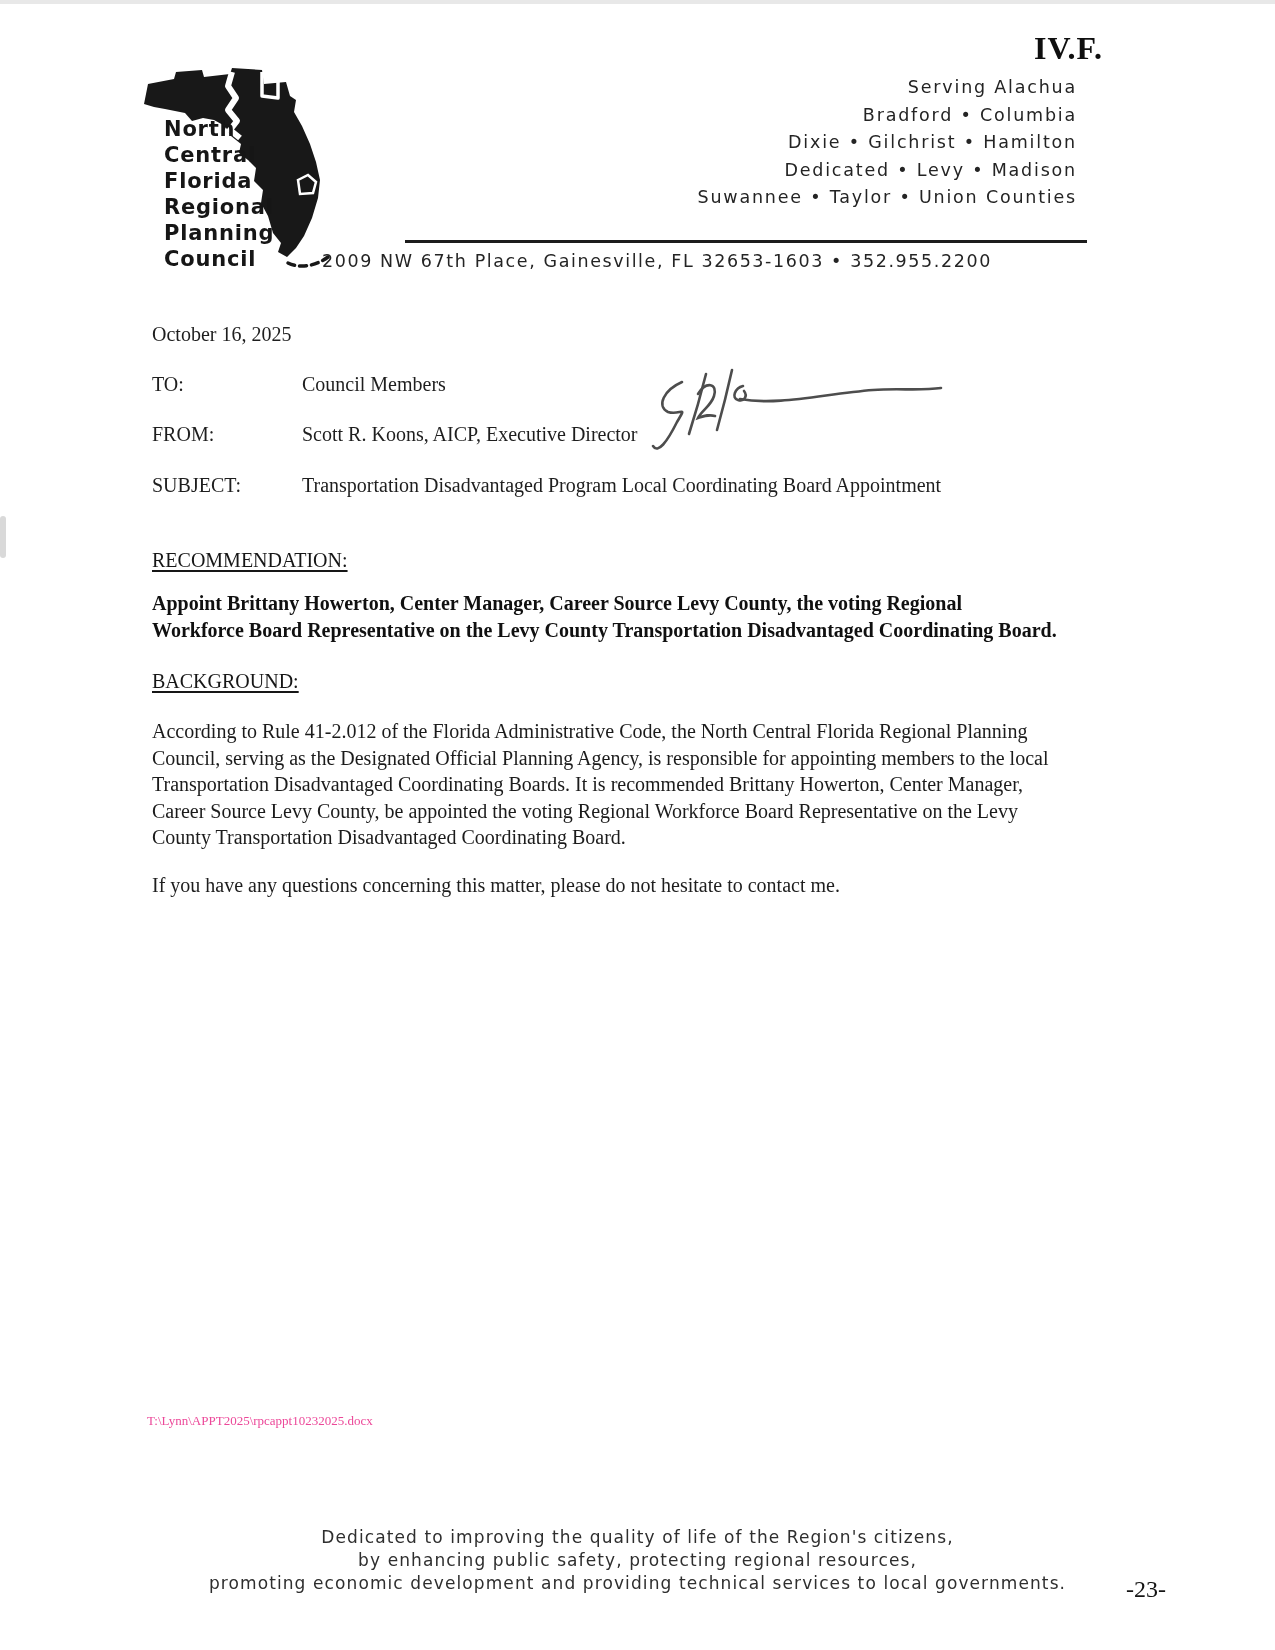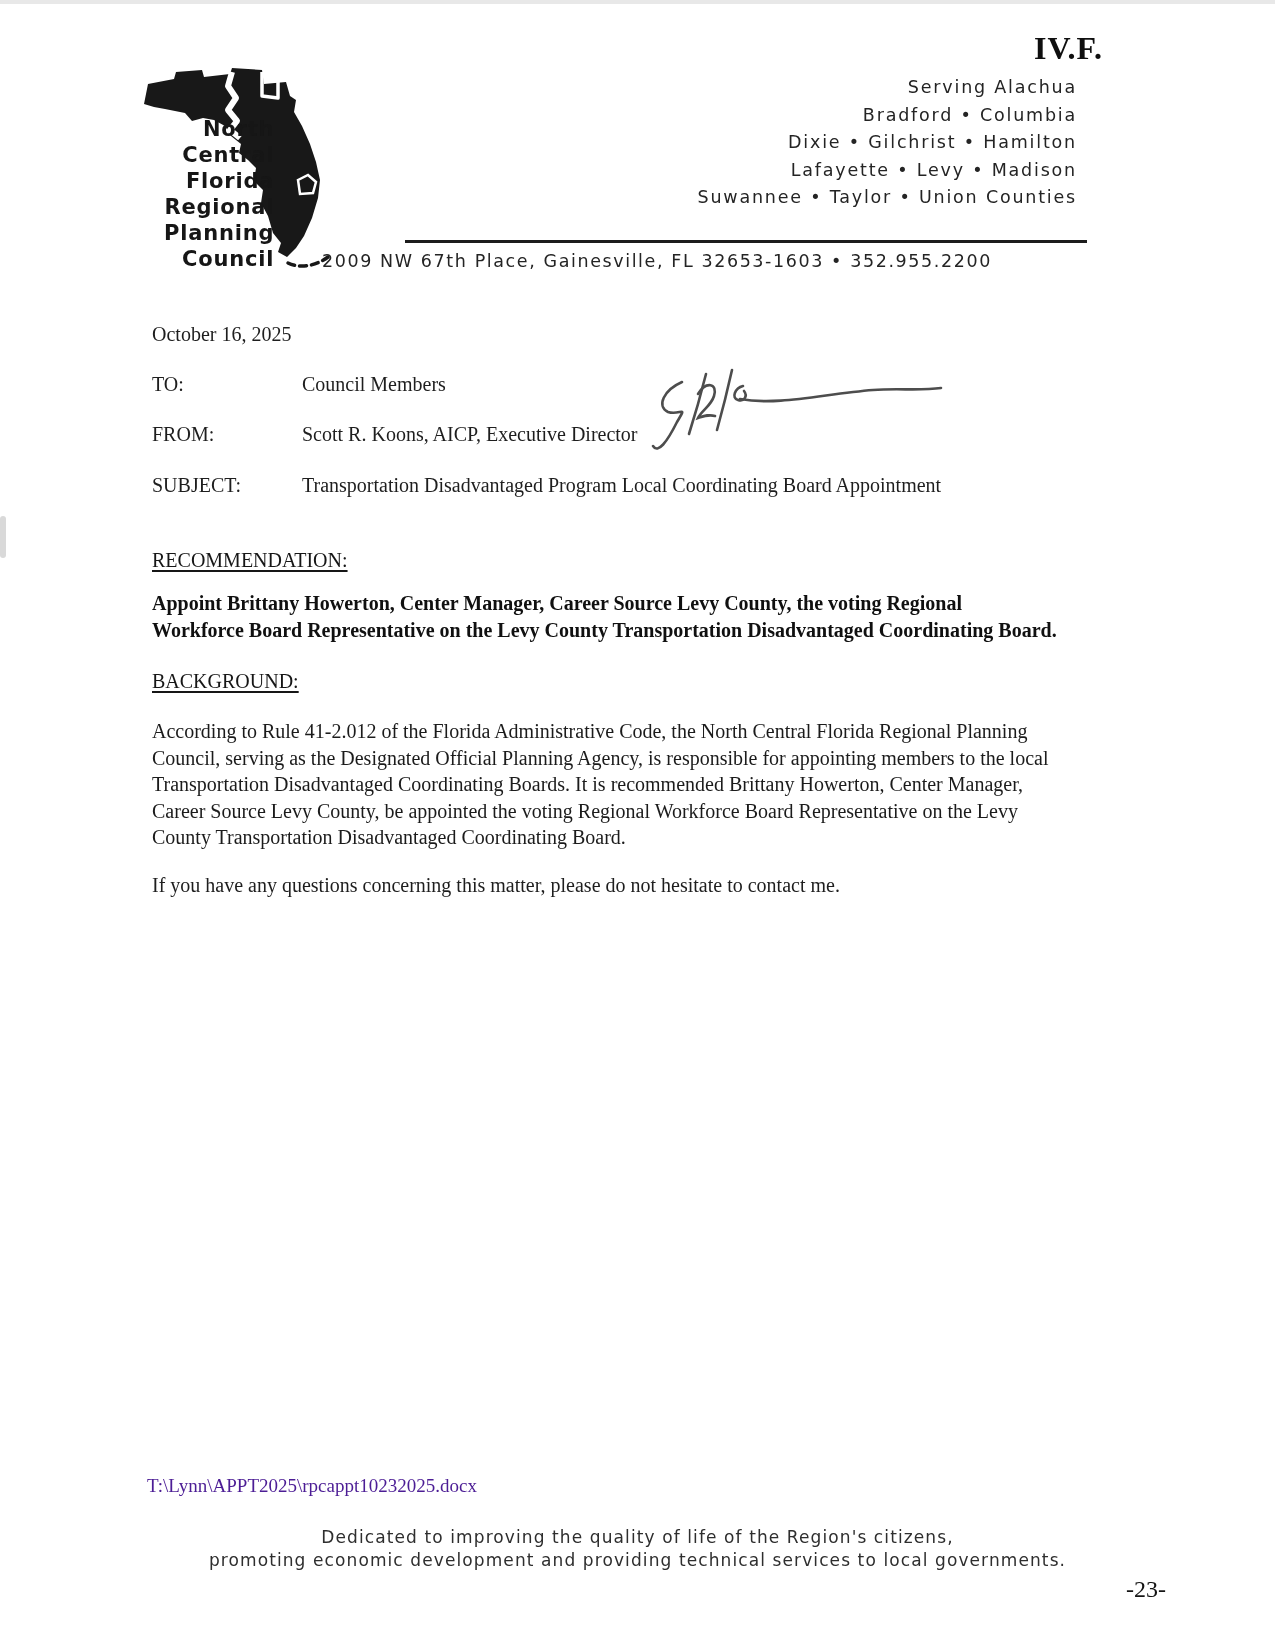--- a/index.html
+++ b/index.html
@@ -12,21 +12,21 @@
   .corner-label{
     position:absolute;top:26px;right:172px;
     font-family:"Liberation Serif", serif;font-weight:700;font-size:32px;color:#0f0f0f;
     letter-spacing:1px;
   }
   .logo{position:absolute;left:140px;top:60px;width:240px;height:215px;}
   .logo svg{position:absolute;left:0;top:0;}
   .logo-text{
     position:absolute;left:24px;top:52px;
     font-family:"DejaVu Sans", sans-serif;font-weight:700;font-size:21px;
-    line-height:26px;letter-spacing:0.8px;color:#161616;text-align:right;
+    line-height:26px;letter-spacing:0.8px;color:#161616;
   }
   .serving{
     position:absolute;top:70px;right:198px;width:520px;
     text-align:right;
     font-family:"DejaVu Sans", sans-serif;font-size:17.5px;line-height:27.5px;
     letter-spacing:1.8px;color:#242424;
   }
   .separator{position:absolute;left:405px;top:236px;width:682px;height:3px;background:#1c1c1c;}
   .address{
     position:absolute;top:247px;right:193px;width:760px;text-align:left;
@@ -43,21 +43,21 @@
   .sec-heading{
     position:absolute;left:152px;font-size:20px;text-decoration:underline;
     text-underline-offset:3px;color:#161616;
   }
   .h-recommendation{top:545px;text-align:center;}
   .h-background{top:666px;}
   .para{position:absolute;left:152px;font-size:20px;line-height:26.5px;color:#1b1b1b;}
   .p-bold{top:586px;width:905px;font-weight:700;color:#101010;}
   .p-background{top:714px;width:925px;}
   .closing{position:absolute;left:152px;top:870px;font-size:20px;}
-  .file-path{position:absolute;left:147px;top:1471px;font-size:19px;color:#4c1d95;}
+  .file-path{position:absolute;left:147px;top:1409px;font-size:13px;color:#ec4899;}
   
   .footer{
     position:absolute;left:0;top:1522px;width:1275px;text-align:center;
     font-family:"DejaVu Sans", sans-serif;font-size:17px;line-height:23px;
     letter-spacing:1.1px;color:#2e2e2e;
   }
   .page-number{
     position:absolute;left:1126px;top:1572px;
     font-family:"Liberation Serif", serif;font-size:24px;color:#141414;
   }
@@ -92,21 +92,21 @@
       <div>Regional</div>
       <div>Planning</div>
       <div>Council</div>
     </div>
   </div>
 
   <div class="serving">
     <div>Serving Alachua</div>
     <div>Bradford • Columbia</div>
     <div>Dixie • Gilchrist • Hamilton</div>
-    <div>Lafayette • Levy • Madison</div>
+    <div>Dedicated • Levy • Madison</div>
     <div>Suwannee • Taylor • Union Counties</div>
   </div>
 
   <div class="separator"></div>
   <div class="address">2009 NW 67th Place, Gainesville, FL 32653-1603 • 352.955.2200</div>
 
   <div class="date">October 16, 2025</div>
 
   <div class="field-label row-to">TO:</div>
   <div class="field-value row-to">Council Members</div>
@@ -135,18 +135,19 @@
 
   <div class="sec-heading h-background">BACKGROUND:</div>
   <div class="para p-background">According to Rule 41-2.012 of the Florida Administrative Code, the North Central Florida Regional Planning Council, serving as the Designated Official Planning Agency, is responsible for appointing members to the local Transportation Disadvantaged Coordinating Boards.  It is recommended Brittany Howerton, Center Manager, Career Source Levy County, be appointed the voting Regional Workforce Board Representative on the Levy County Transportation Disadvantaged Coordinating Board.</div>
 
   <div class="closing">If you have any questions concerning this matter, please do not hesitate to contact me.</div>
 
   <div class="file-path">T:\Lynn\APPT2025\rpcappt10232025.docx</div>
 
   <div class="footer">
     <div>Dedicated to improving the quality of life of the Region's citizens,</div>
+    <div>by enhancing public safety, protecting regional resources,</div>
     <div>promoting economic development and providing technical services to local governments.</div>
   </div>
 
   <div class="page-number">-23-</div>
 
 </div>
 
 </body></html>

